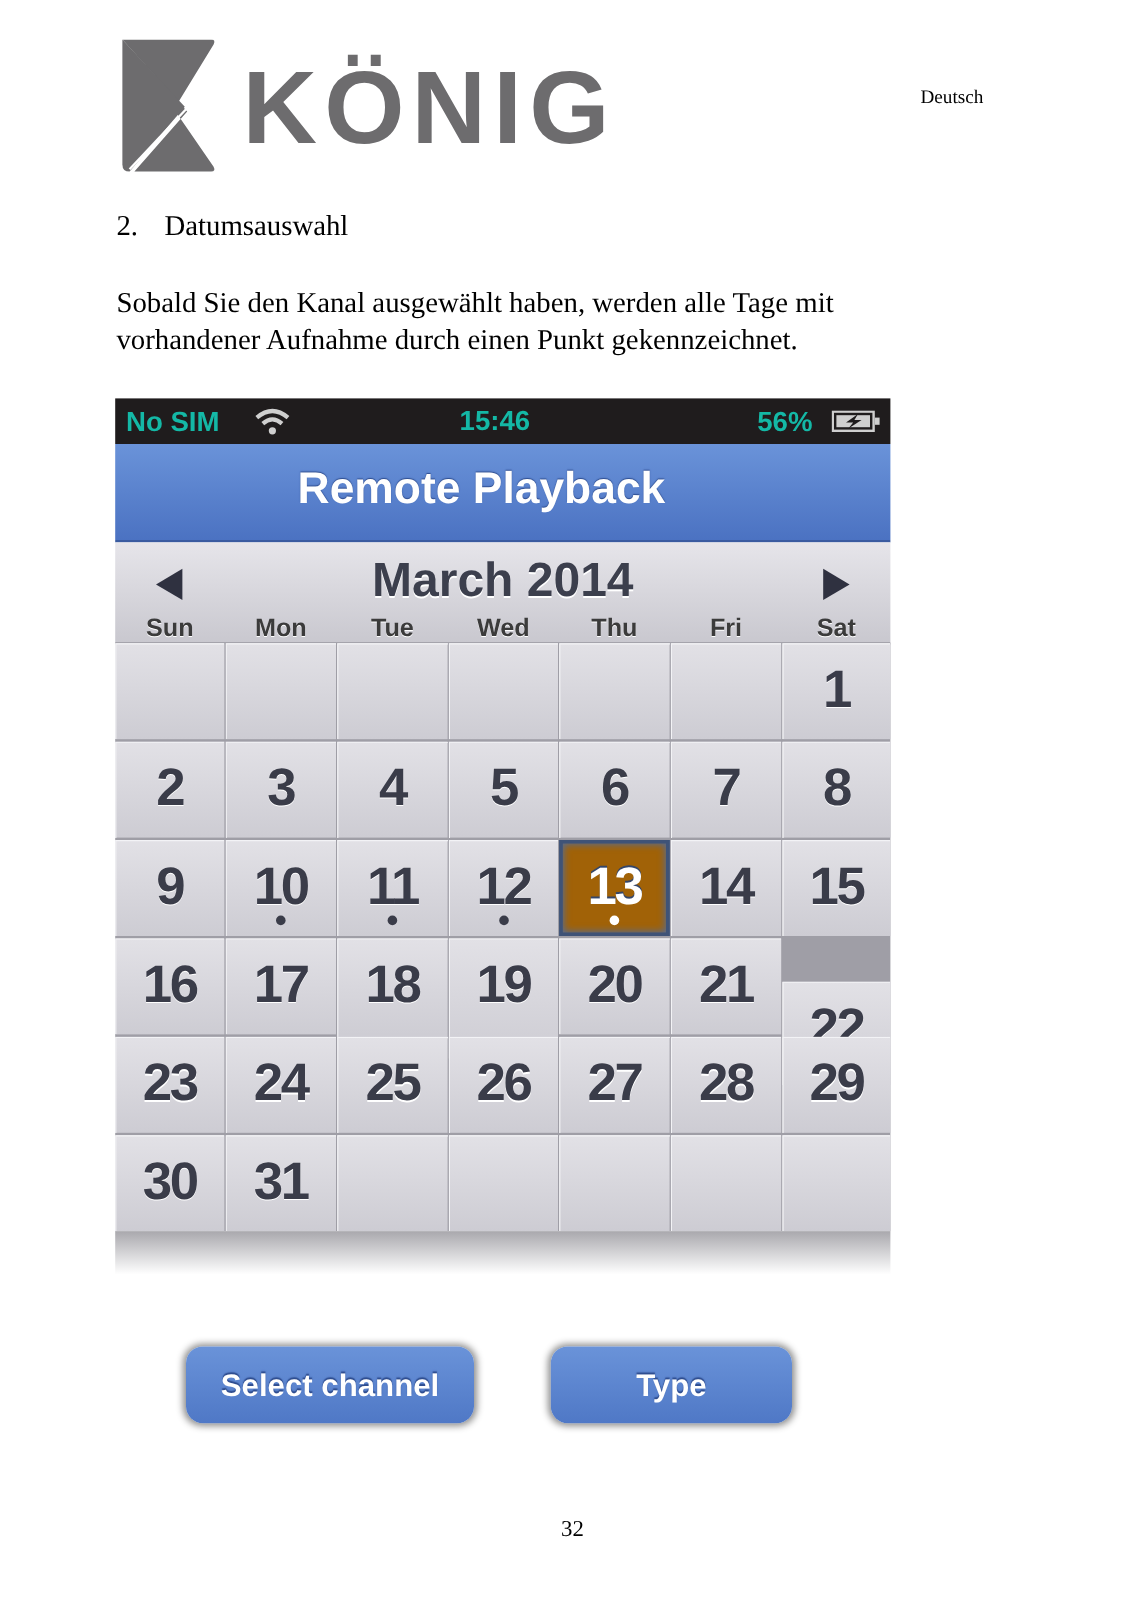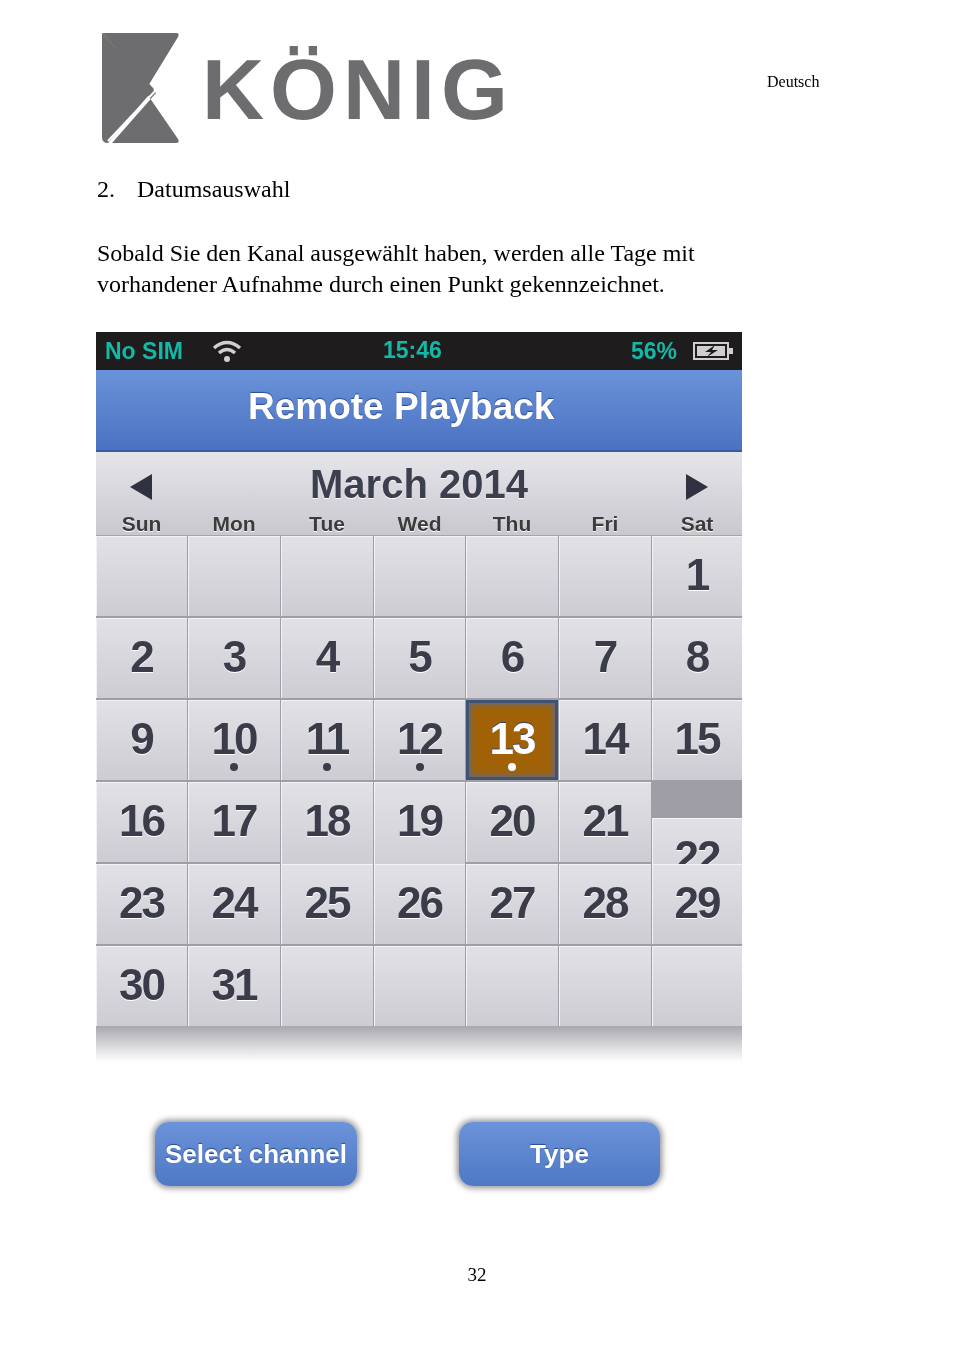--- a/index.html
+++ b/index.html
@@ -54,21 +54,21 @@
   .cell.sel .d { color:#fff; text-shadow:0 -1px 0 #34466a; }
   .cell.sel .dot { background:#fff; }
 
   .shadow { position:absolute; left:0; top:694px; width:646px; height:36px;
             background:linear-gradient(#a9a8ad, #ffffff); }
 
   .btn { position:absolute; top:1122px; height:64px; border-radius:14px;
          background:linear-gradient(#6a93d9, #4f78c6); box-shadow:0 0 6px 2px rgba(0,0,0,0.45);
          color:#fff; font-family:"Liberation Sans", sans-serif; font-weight:bold; font-size:26px;
          text-align:center; line-height:64px; text-shadow:0 -1px 1px #2c4a8c; cursor:pointer; }
-  .btn.channel { left:155px; width:202px; }
+  .btn.channel { left:155px; width:240px; }
   .btn.type { left:459px; width:201px; }
 
   .page-num { position:absolute; left:0; width:954px; top:1264px; text-align:center; font-size:19px; }
 </style>
 </head>
 <body>
 
 <svg class="logo" viewBox="0 0 420 112">
   <path d="M4 0 H78 Q82 0 80 4 L47 58 L80 106 Q82 110 78 110 H14 L58 60 Z" fill="#6d6c6e"></path>
   <path d="M4 0 V104 Q4 110 10 110 L56 56 L4 0 Z" fill="#6d6c6e"></path>

